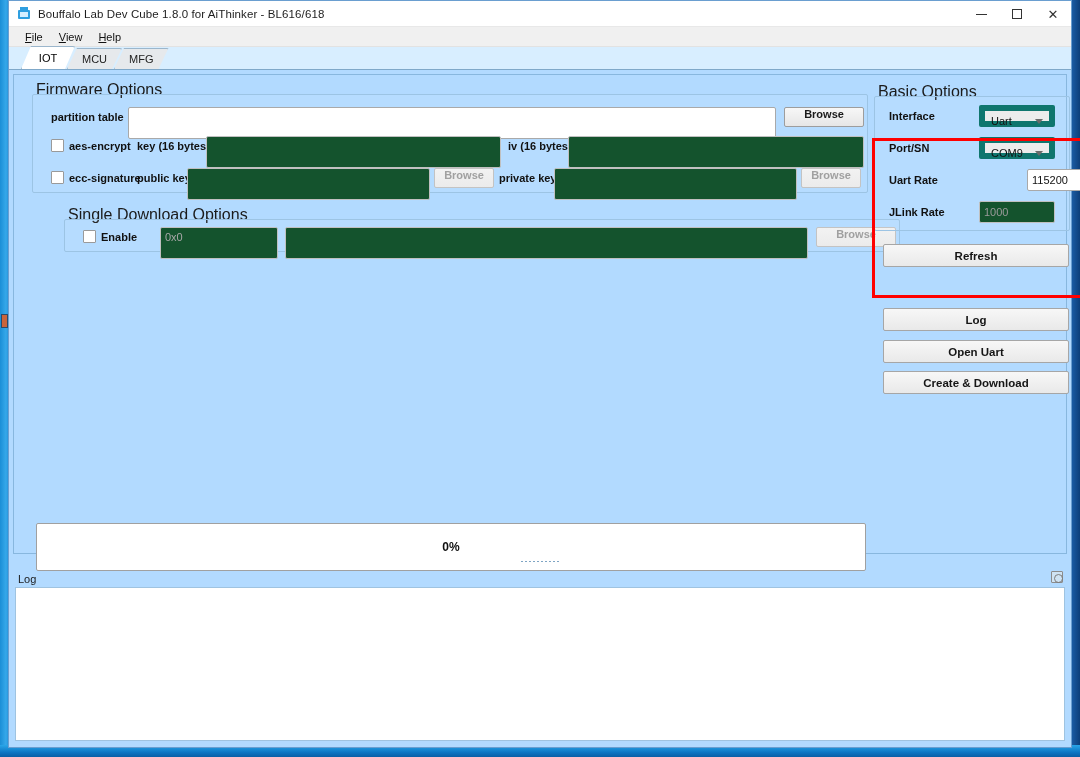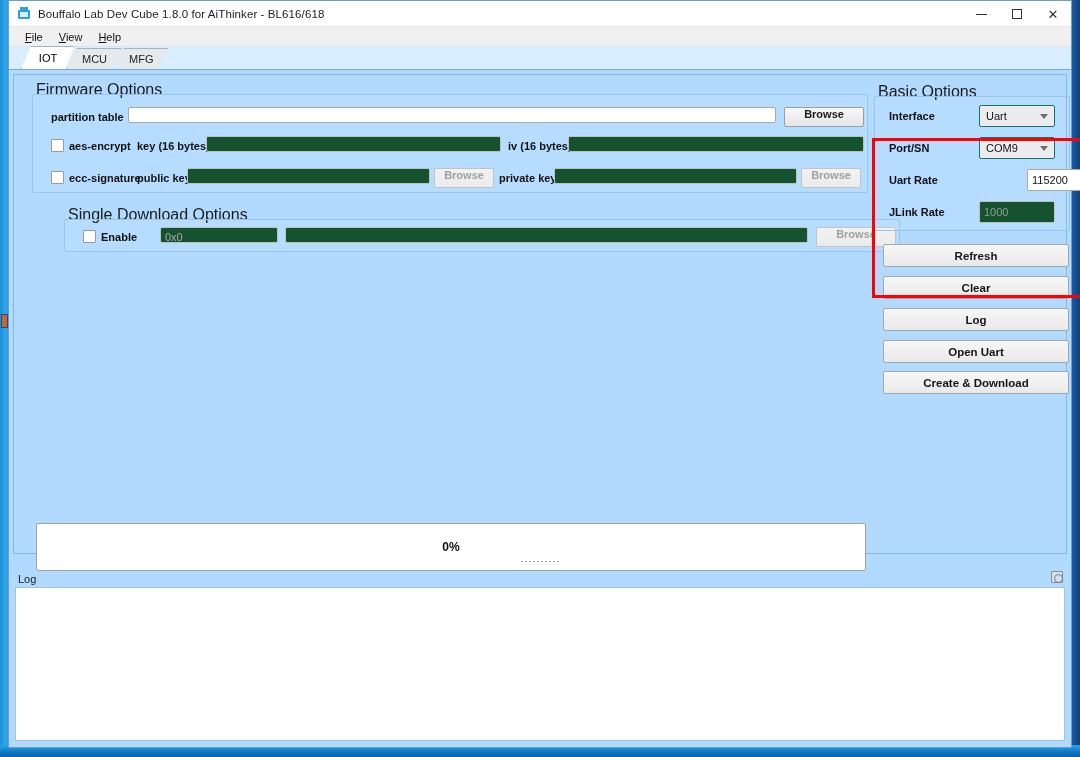--- a/index.html
+++ b/index.html
@@ -125,21 +125,21 @@
   }
   .group-body {
     position: absolute; top: 13px; left: 0; right: 0; bottom: 0;
     border: 1px solid #9cc4e4; border-radius: 2px;
     background: rgba(255,255,255,0.06);
   }
 
   .lbl { font-size: 11px; font-weight: bold; color: #111; position: absolute; white-space: nowrap; }
 
   .tbox {
-    position: absolute; height: 16px;
+    position: absolute; height: 32px;
     background: #ffffff; border: 1px solid #a9a9a9;
     font-size: 11px; color: #111; padding: 0 4px; line-height: 18px;
     border-radius: 2px;
   }
   .tbox.disabled { background: #14532d; border-color: #c0c0c0; color: #9a9a9a; }
   .tbox .ph { color: #a8a8a8; }
 
   .btn {
     position: absolute; height: 20px;
     background: linear-gradient(to bottom,#f7f7f7,#e6e6e6);
@@ -150,21 +150,21 @@
   .btn.disabled { color: #a0a0a0; border-color: #c3c3c3;
     background: linear-gradient(to bottom,#f2f2f2,#ebebeb); }
 
   .cb { position: absolute; width: 13px; height: 13px;
         background: #fff; border: 1px solid #9a9a9a; border-radius: 1px; }
 
   
   #basic-group { position: absolute; left: 860px; top: 8px; width: 196px; height: 148px; }
   .combo {
     position: absolute; height: 22px; background: #ececec;
-    border: 1px solid #0f766e; border-radius: 2px;
+    border: 6px solid #0f766e; border-radius: 2px;
     font-size: 11px; color: #111; padding: 0 22px 0 6px; line-height: 20px;
   }
   .combo .arrow {
     position: absolute; right: 6px; top: 8px;
     width: 0; height: 0; border-left: 4px solid transparent;
     border-right: 4px solid transparent; border-top: 5px solid #6b6b6b;
   }
 
   .bigbtn {
     position: absolute; left: 869px; width: 186px; height: 23px;
@@ -355,23 +355,20 @@
             <span>1000</span>
           </div>
         </div>
       </div>
 
       <div id="annotation"></div>
 
       <div class="bigbtn" style="top:169px;">
         <span>Refresh</span>
       </div>
-      <div class="bigbtn" style="top:201px;">
-        <span>Clear</span>
-      </div>
       <div class="bigbtn" style="top:233px;">
         <span>Log</span>
       </div>
       <div class="bigbtn" style="top:265px;">
         <span>Open Uart</span>
       </div>
       <div class="bigbtn" style="top:296px;">
         <span>Create &amp; Download</span>
       </div>
 

